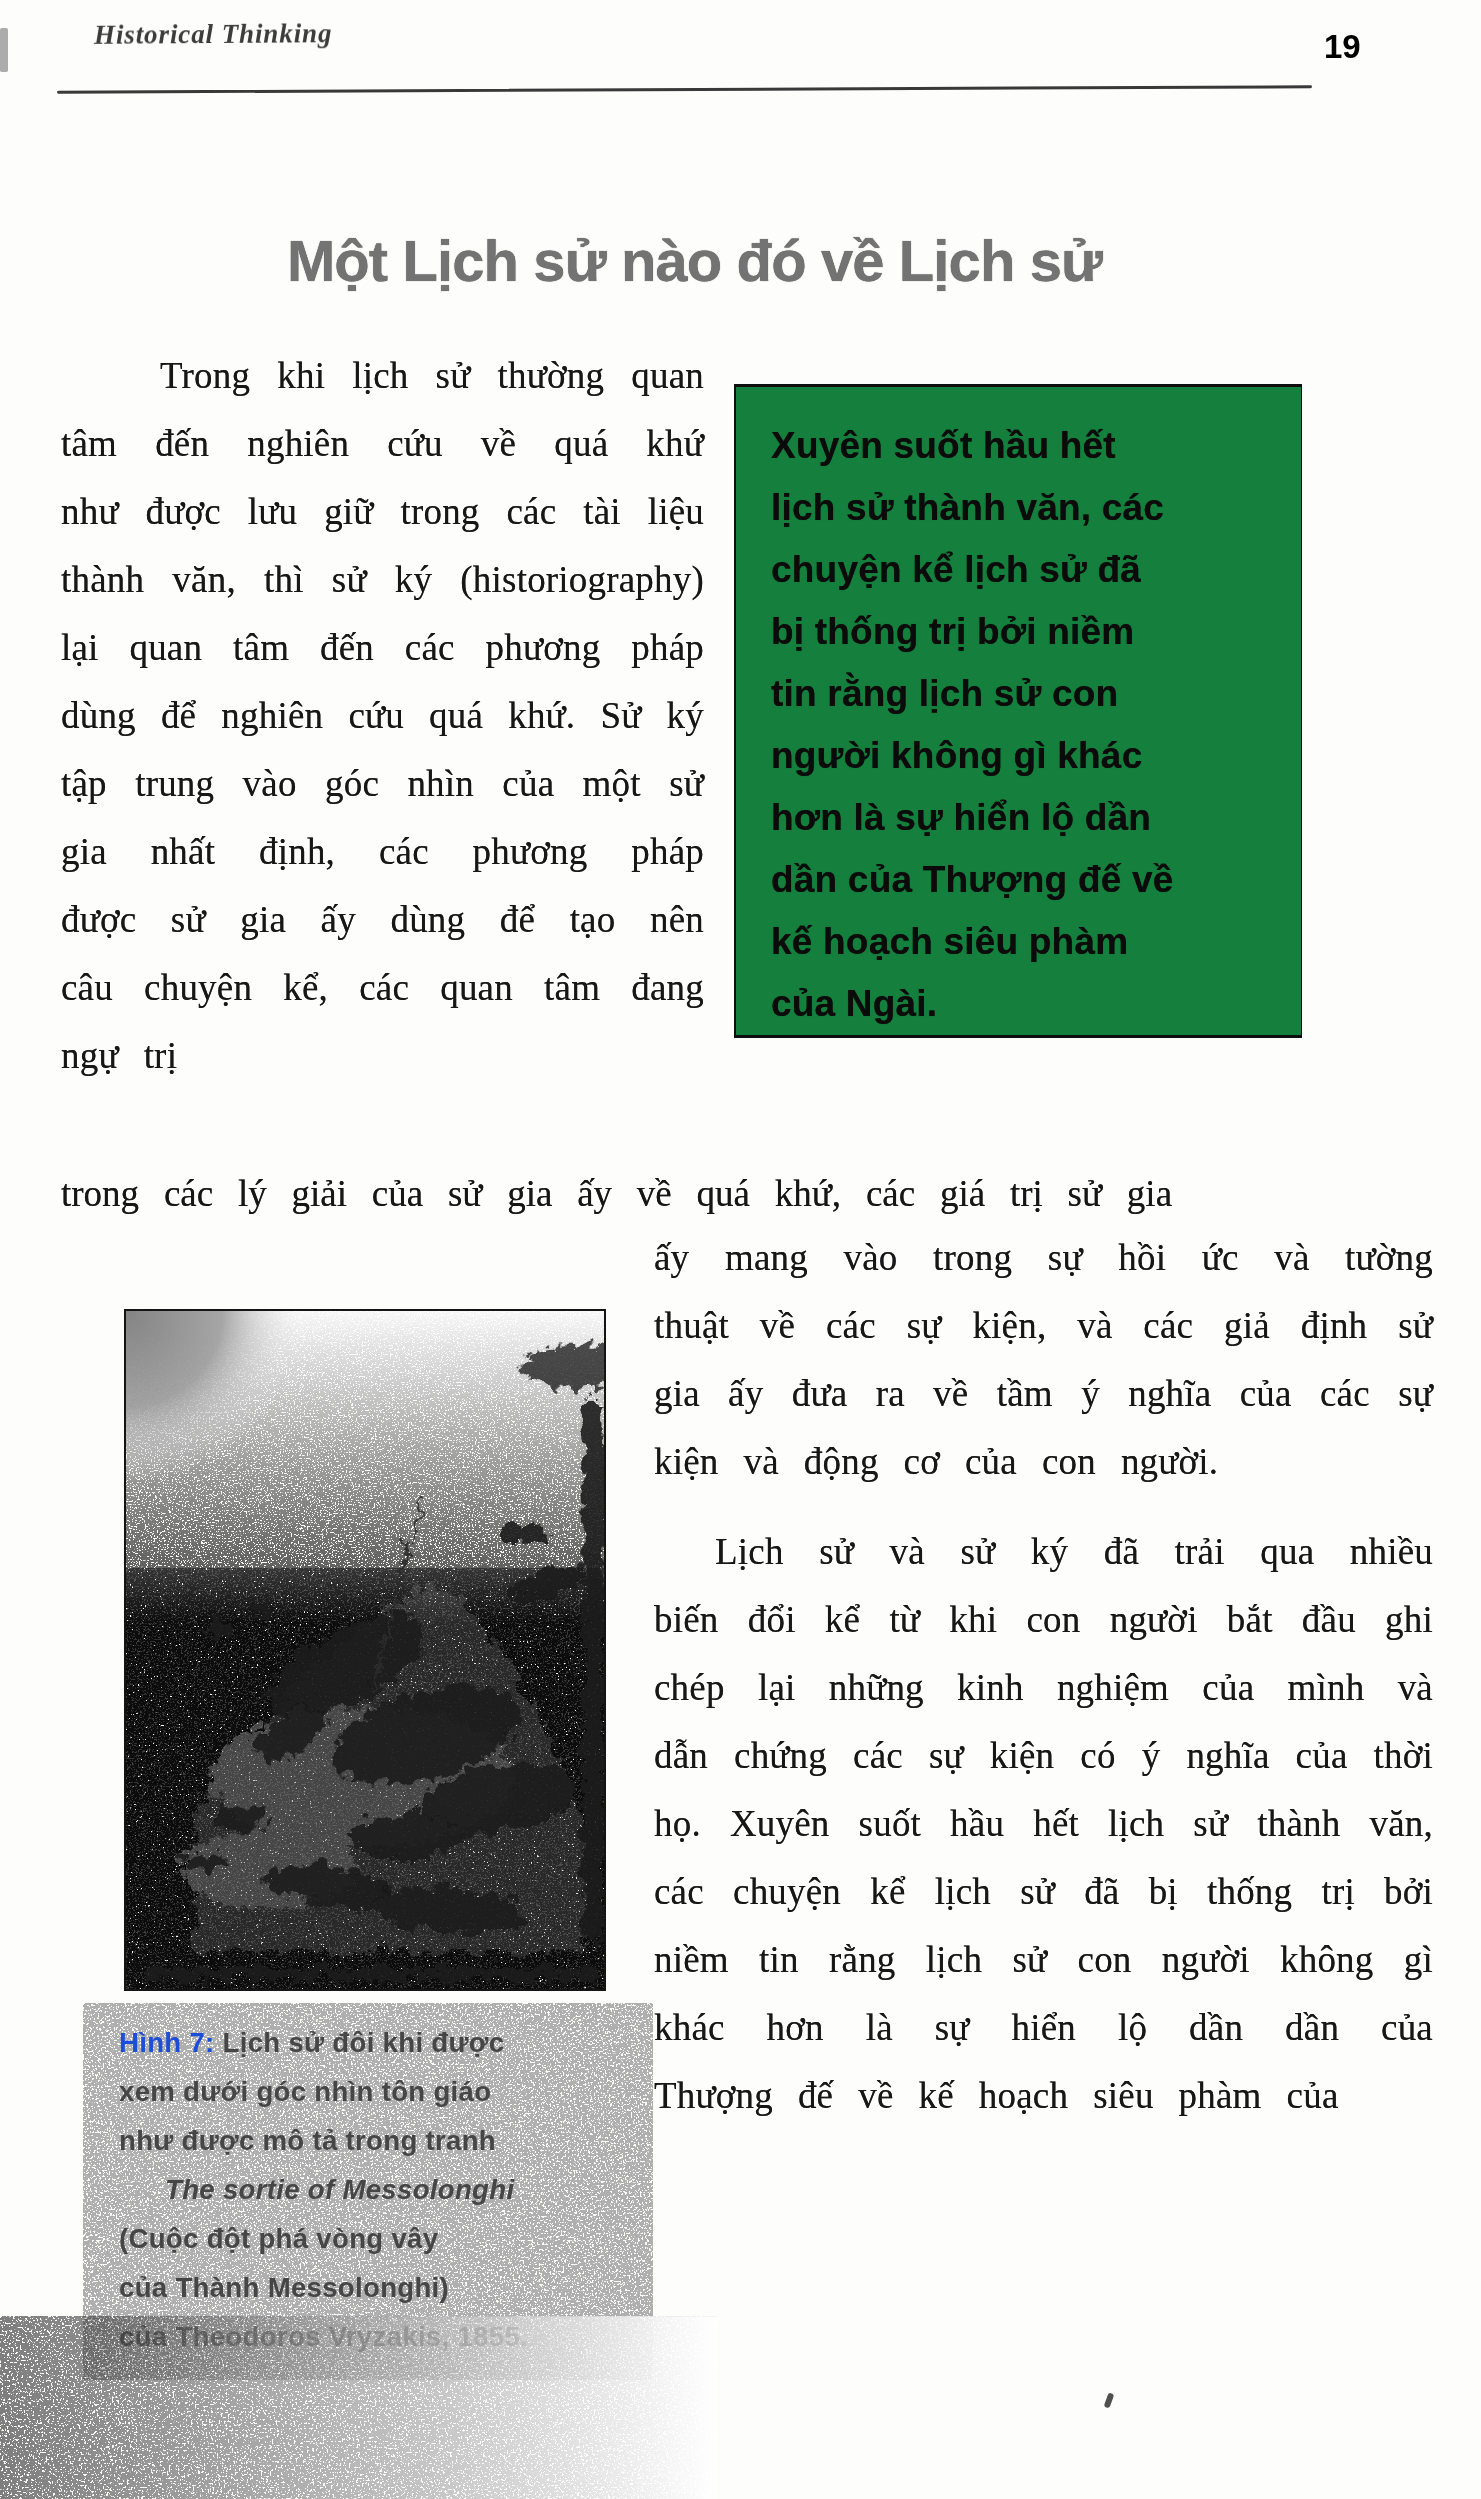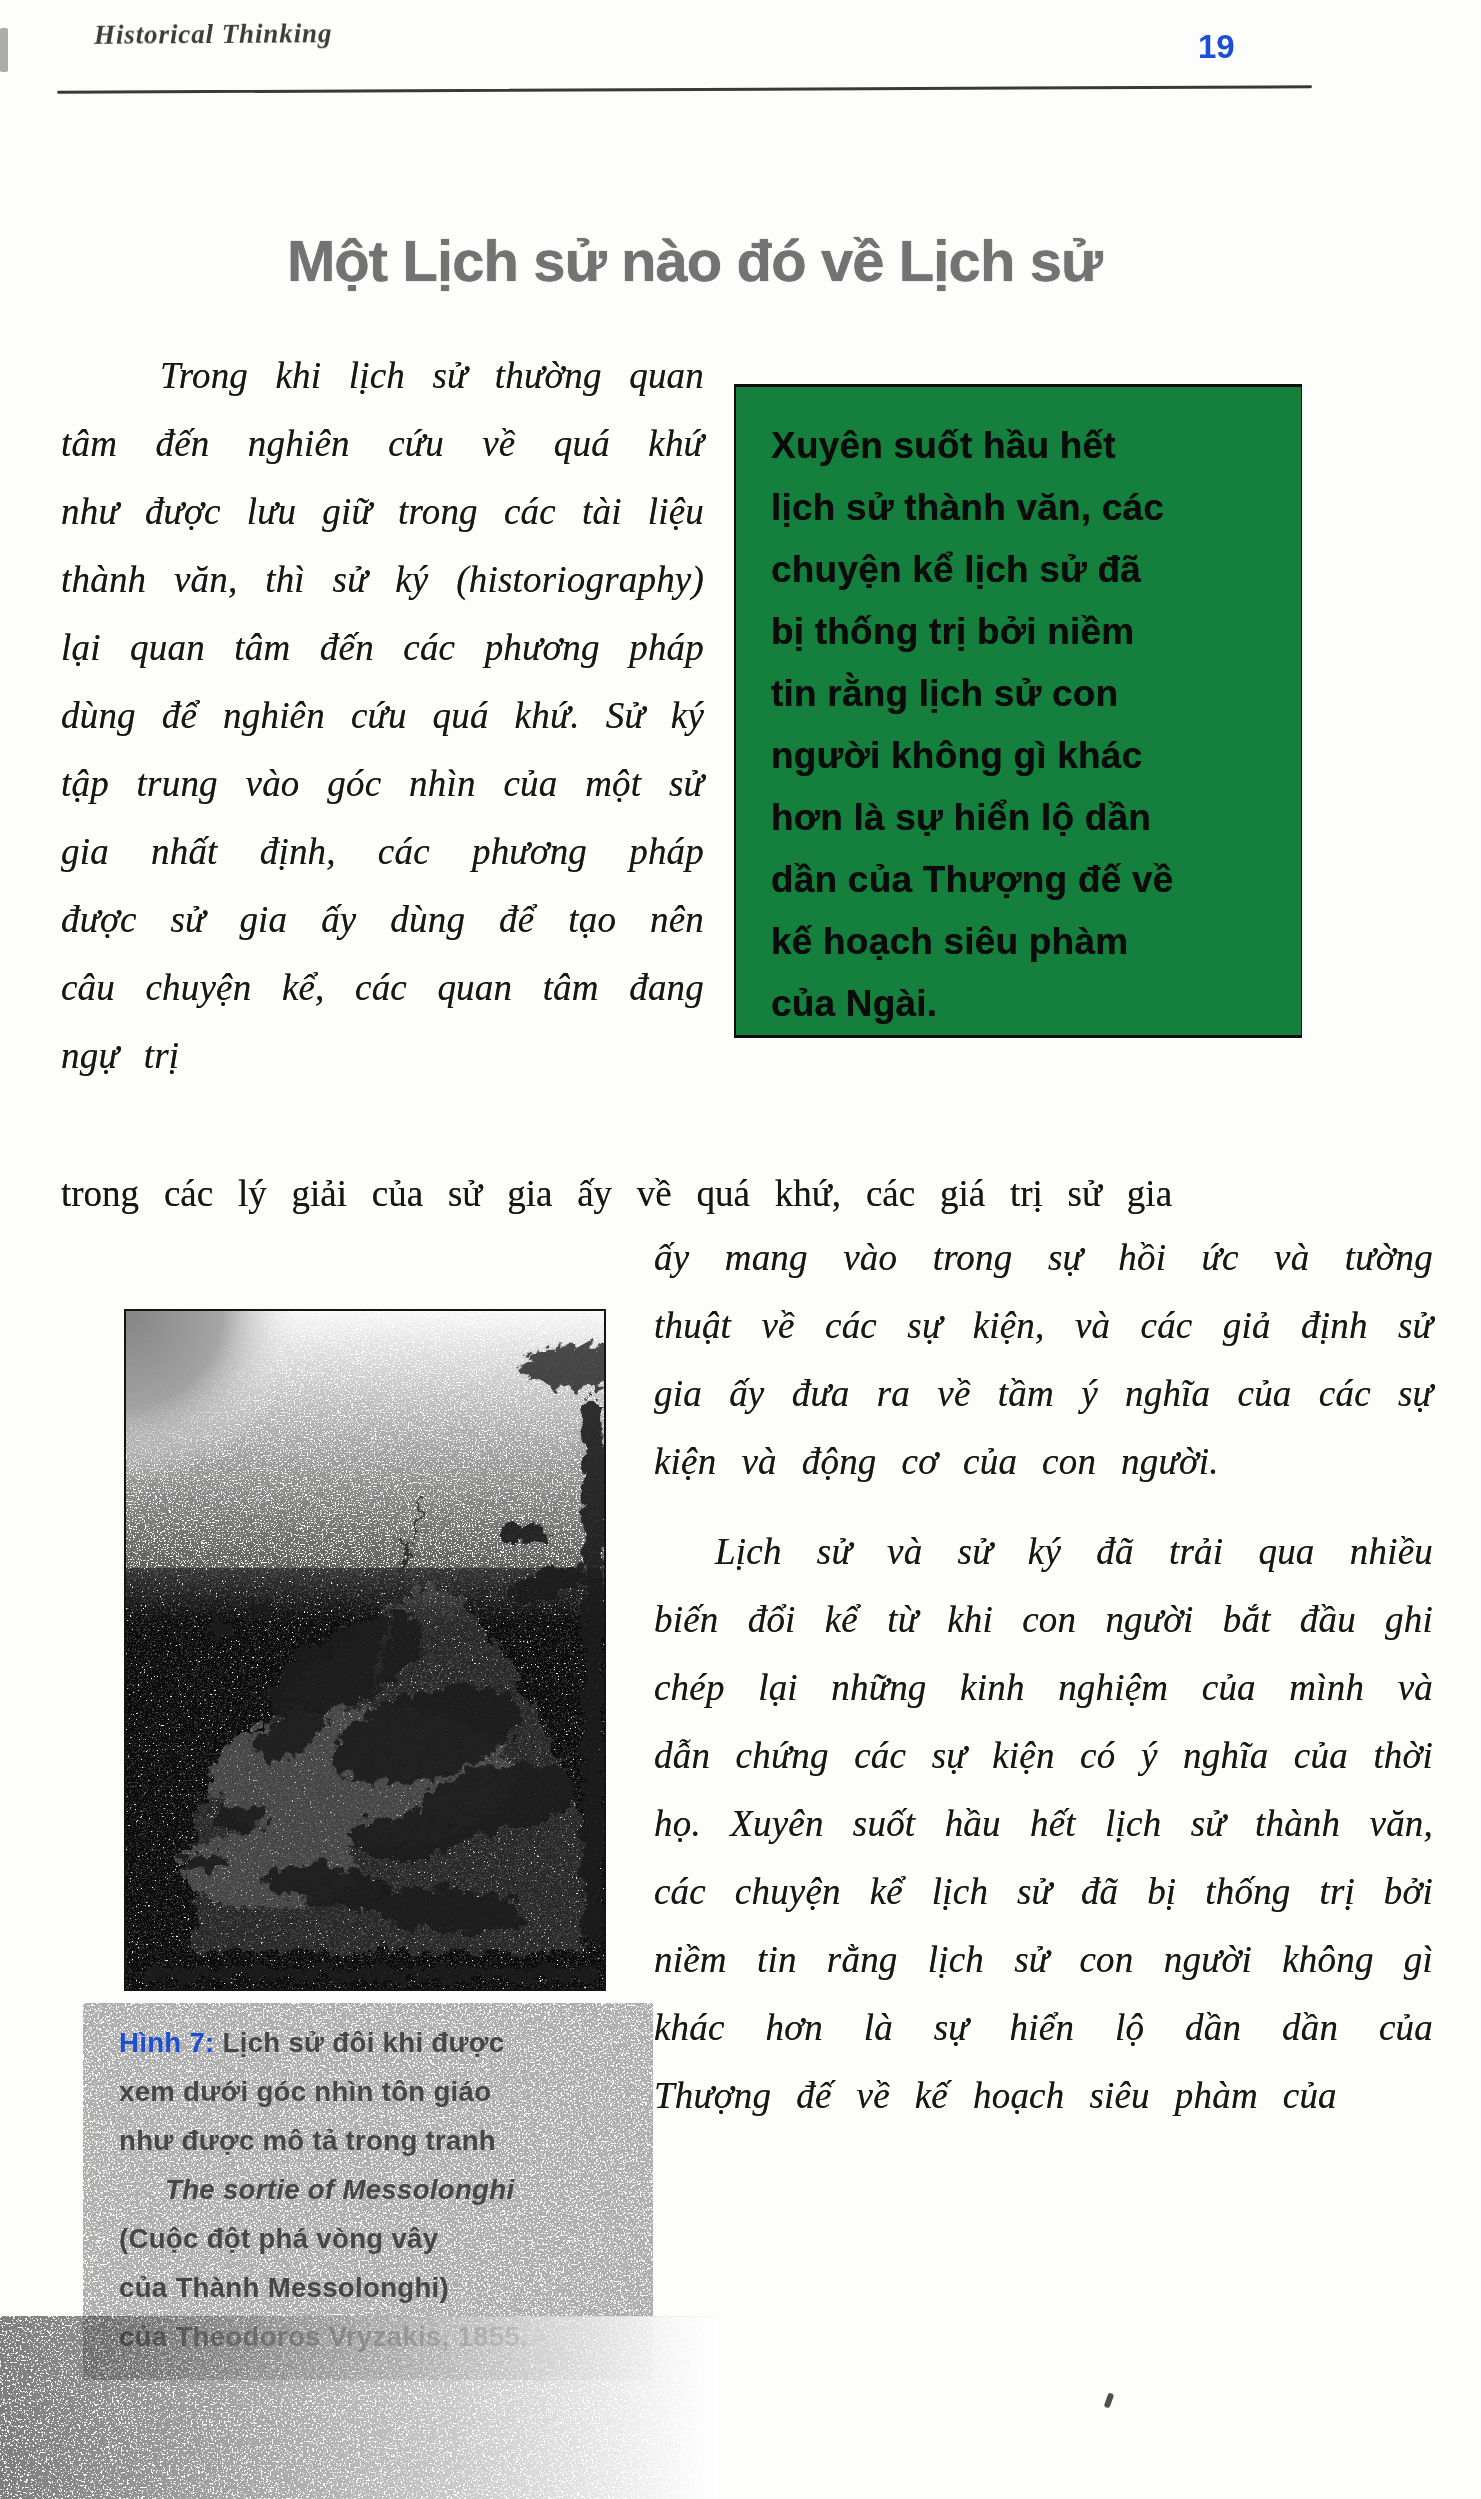--- a/index.html
+++ b/index.html
@@ -9,44 +9,43 @@
     font-family:"Liberation Serif", serif; color:#161616;
   }
   
   .running-header{
     position:absolute; left:94px; top:18.4px;
     font:italic 600 27px/33px "Liberation Serif", serif;
     color:#3c3c3c; filter:blur(0.6px); letter-spacing:0.9px;
     transform:rotate(-0.4deg);
   }
   .page-number{
-    position:absolute; left:1198px; top:27.6px;
+    position:absolute; left:1324px; top:27.6px;
     font:700 33px/37px "Liberation Sans", sans-serif;
-    color:#1d4ed8; filter:blur(0.3px);
+    color:#000000; filter:blur(0.3px);
   }
   .header-rule{
     position:absolute; left:57px; top:88px; width:1255px; height:2.8px;
     background:#1e1e1e; opacity:.88; transform:rotate(-0.25deg);
     border-radius:1.8px;
   }
   
   .page-title{
     position:absolute; left:51px; top:184px; width:1287px;
     text-align:center;
     font:700 58px/75px "Liberation Sans", sans-serif;
     color:#737373; letter-spacing:-0.9px;
     text-shadow:0 0 0.9px rgba(0,0,0,.7);
   }
   
   .bodytext{
     font-size:37px; line-height:68px; color:#171717;
     text-align:justify; text-align-last:left;
     word-spacing:0.42em; letter-spacing:0.2px;
     text-shadow:0 0 0.6px rgba(20,20,20,.75);
-    font-style:italic;
   }
   .col1{ position:absolute; left:61px; top:342px; width:643px; }
   .col1 p{ margin:0; text-indent:99px; }
   .bridge-line{
     position:absolute; left:61px; top:1160px; width:1342px;
     font-size:37px; line-height:68px; word-spacing:0.42em;
     text-shadow:0 0 0.6px rgba(20,20,20,.75);
   }
   .col2{ position:absolute; left:654px; top:1224px; width:779px; }
   .col2 p{ margin:0; }

